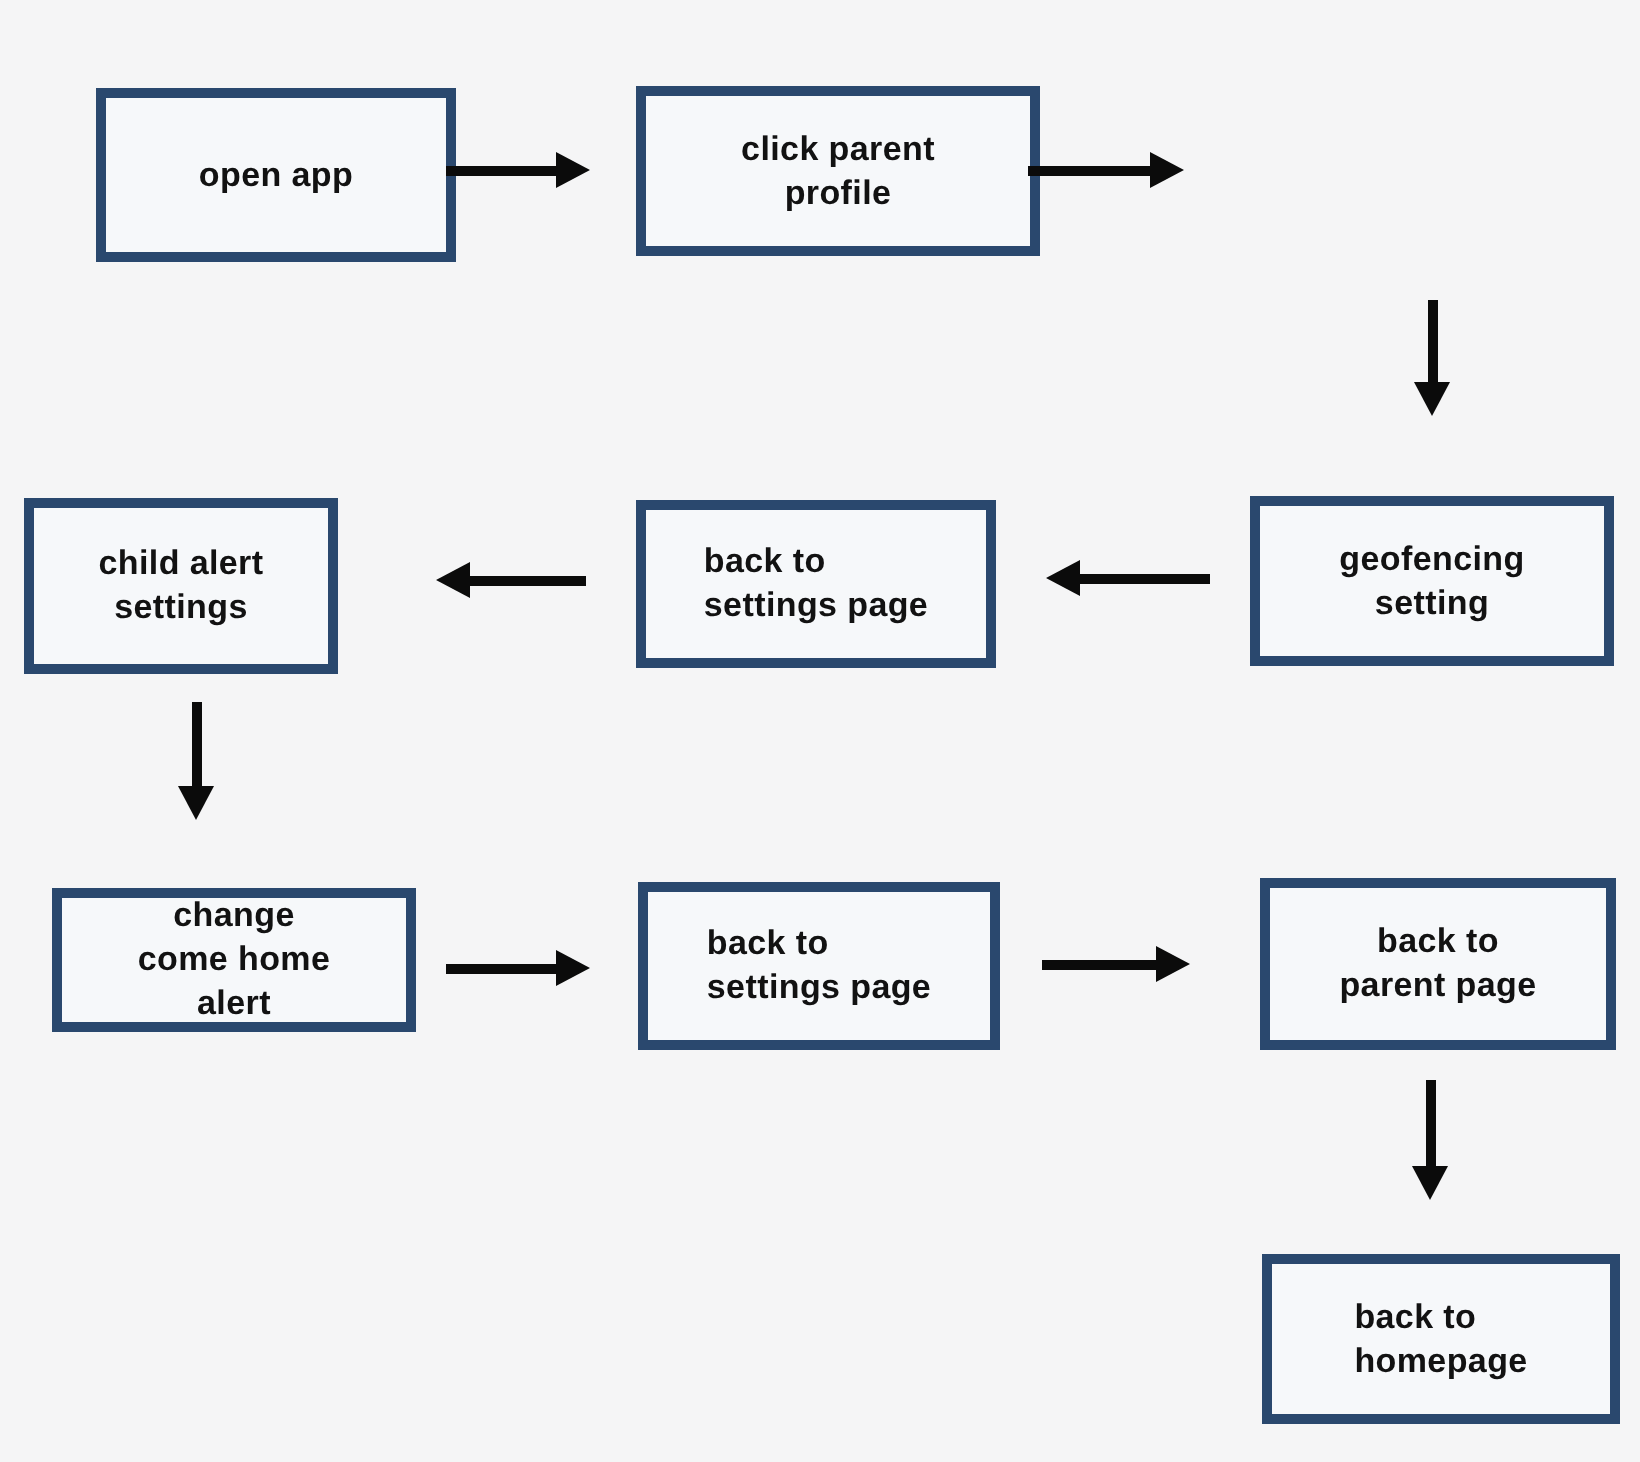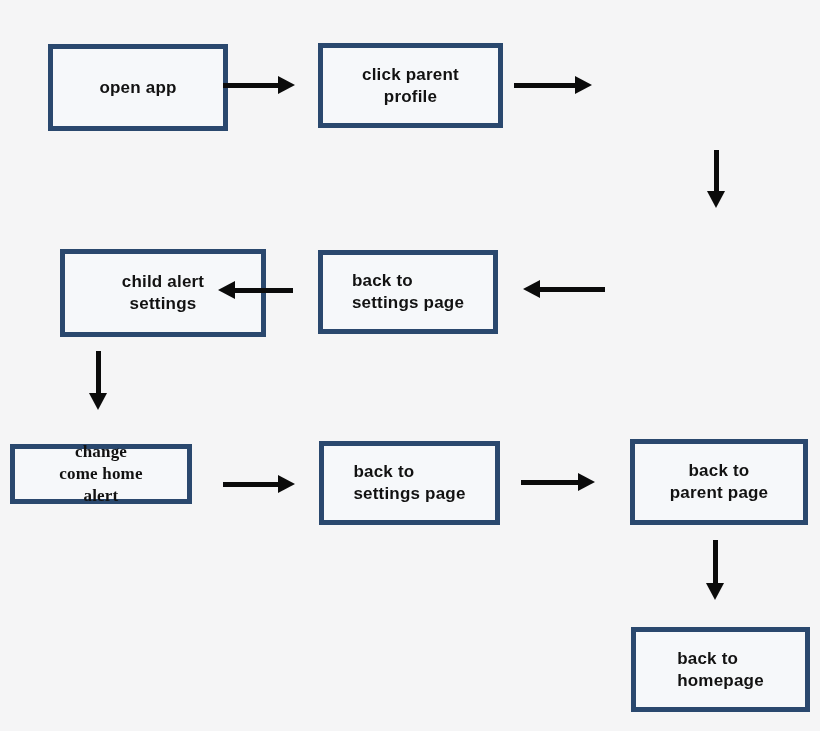--- a/index.html
+++ b/index.html
@@ -24,26 +24,26 @@
     font-weight: bold;
     font-size: 17px;
     line-height: 1.28;
     letter-spacing: 0.2px;
   }
   .node span { white-space: pre-line; text-align: center; }
   .node.left-text span { text-align: left; }
 
   
   .n1  { left: 12px;  top: 44px;  width: 180px; height: 87px; margin-left: 36px; }
-  .n2  { left: 318px; top: 43px;  width: 185px; height: 85px; }
+  .n2  { left: 318px; top: 43px;  width: 202px; height: 85px; }
   .n3  { left: 624px; top: 39px;  width: 179px; height: 86px; }
-  .n4  { left: 12px;  top: 249px; width: 206px; height: 88px; margin-left: 48px; }
+  .n4  { left: 12px;  top: 249px; width: 157px; height: 88px; }
   .n5  { left: 318px; top: 250px; width: 180px; height: 84px; }
   .n6  { left: 625px; top: 248px; width: 182px; height: 85px; }
-  .n7  { left: 10px;  top: 444px; width: 182px; height: 60px; font-family: Liberation Serif, serif; }
+  .n7  { left: 26px;  top: 444px; width: 182px; height: 72px; }
   .n8  { left: 319px; top: 441px; width: 181px; height: 84px; }
   .n9  { left: 630px; top: 439px; width: 178px; height: 86px; }
   .n10 { left: 631px; top: 627px; width: 179px; height: 85px; }
 
   
   .arrow { position: absolute; }
   .arrow .shaft { position: absolute; background: #0b0b0b; }
   .arrow .head  { position: absolute; width: 0; height: 0; }
 
   .arrow.right { height: 18px; }
@@ -116,20 +116,24 @@
     <div class="head"></div>
   </div>
   <div class="node n5 left-text">
     <span>back to
 settings page</span>
   </div>
   <div class="arrow left a4">
     <div class="shaft"></div>
     <div class="head"></div>
   </div>
+  <div class="node n6">
+    <span>geofencing
+setting</span>
+  </div>
 
   <div class="arrow down a6">
     <div class="shaft"></div>
     <div class="head"></div>
   </div>
 
   <div class="node n7">
     <span>change
 come home
 alert</span>

